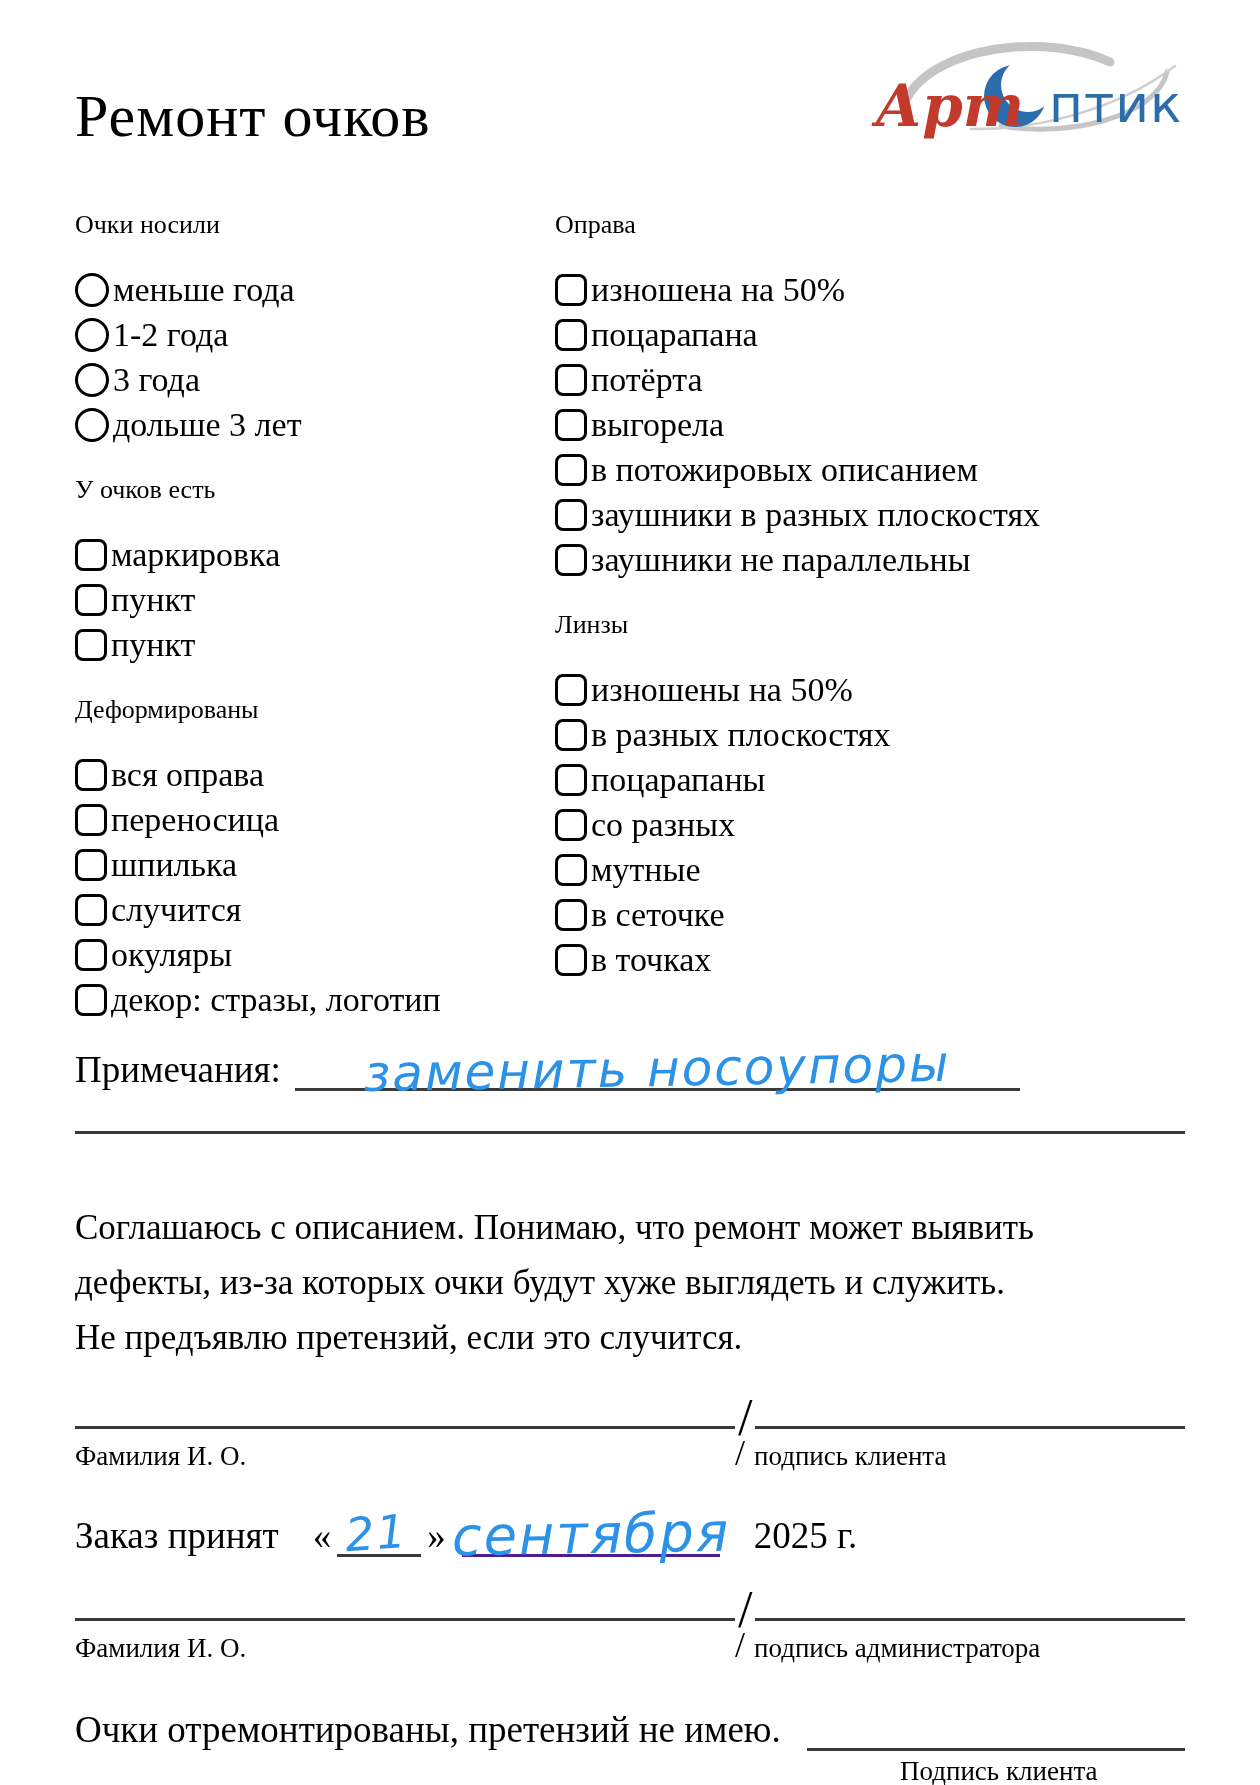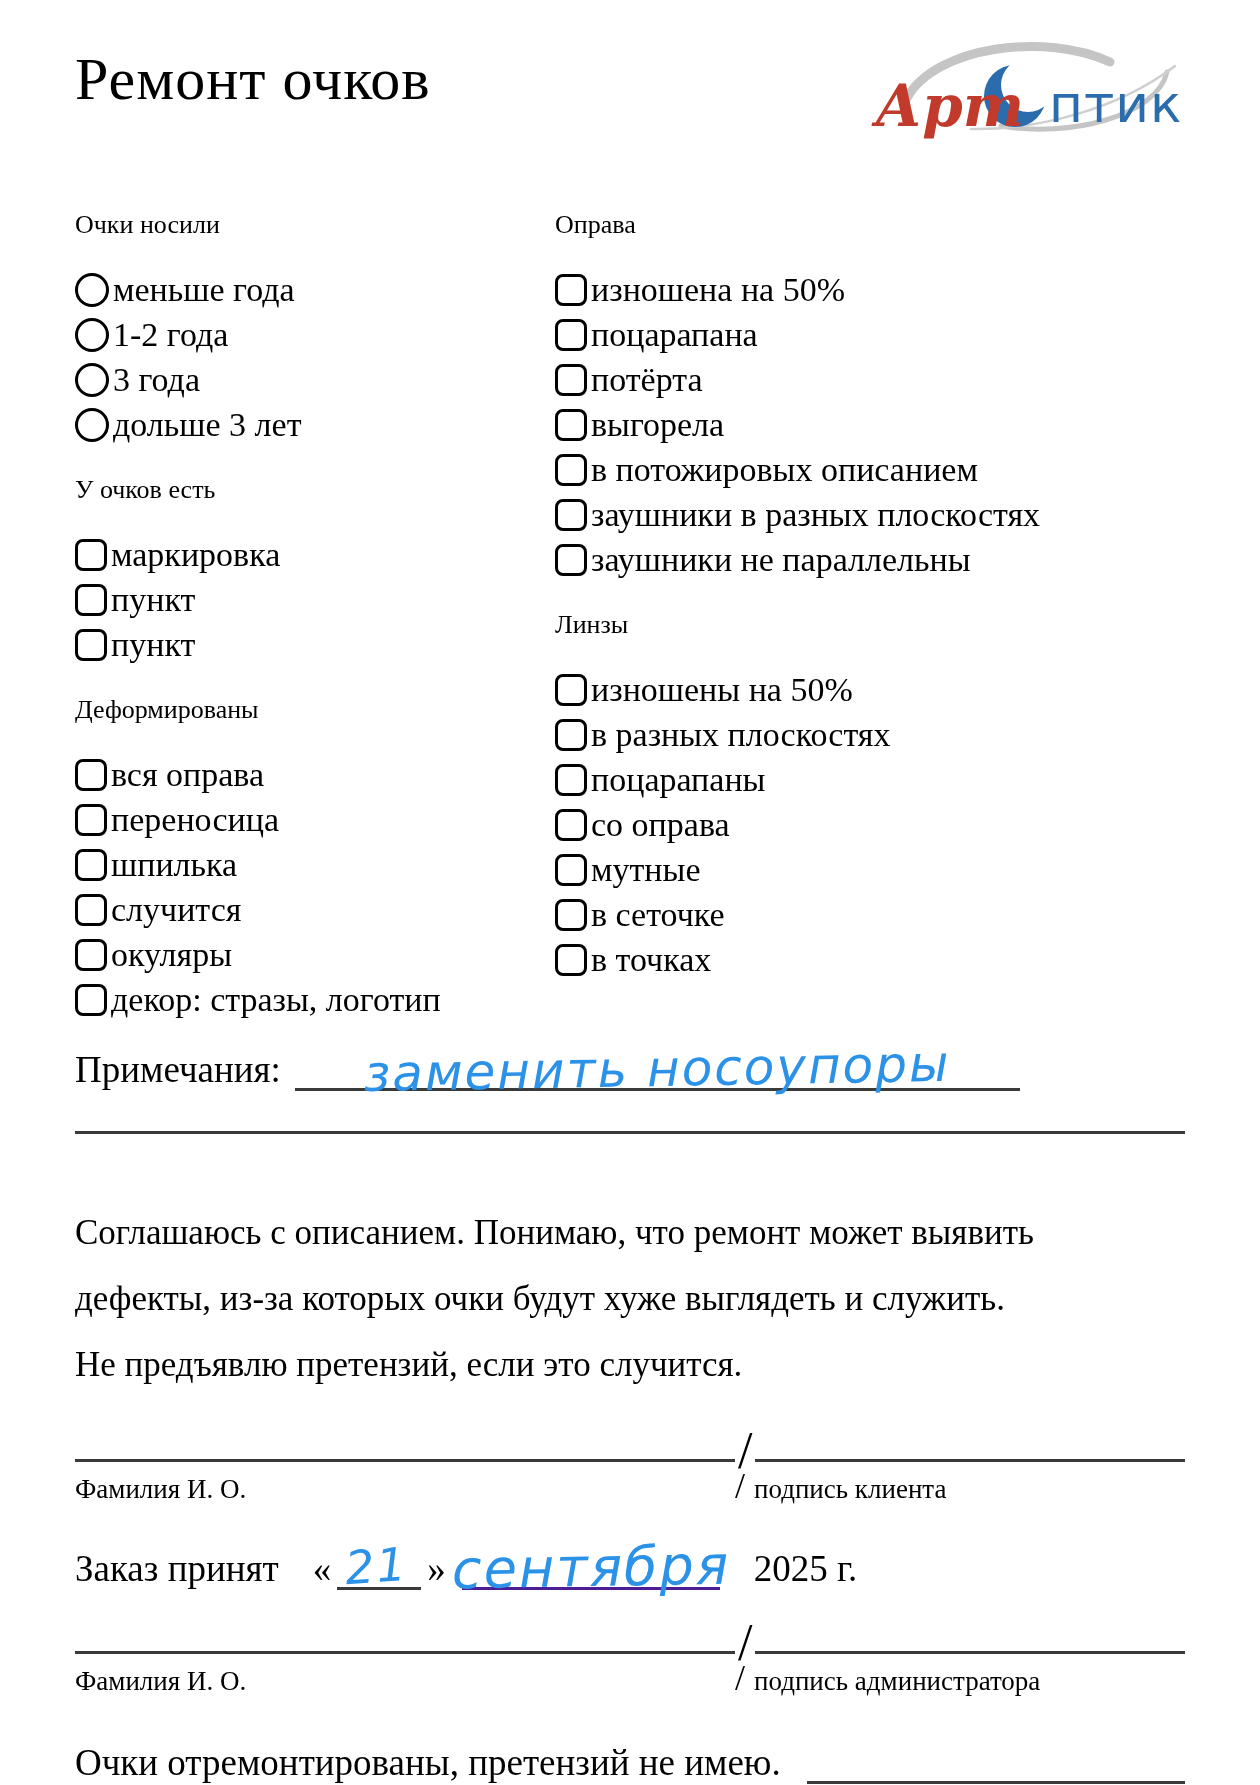--- a/index.html
+++ b/index.html
@@ -2,42 +2,42 @@
 <html><head>
 <meta charset="utf-8">
 <style>
   html,body{margin:0;padding:0;background:#e8e8e8;}
   .page{
     position:relative;width:1260px;height:1785px;margin:0 auto;background:#ffffff;
     box-sizing:border-box;padding:42px 75px 0 75px;color:#000;
     font-family:"Liberation Serif","DejaVu Serif",serif;overflow:hidden;
   }
   
-  .hdr{display:flex;align-items:flex-start;}
+  .hdr{display:flex;align-items:flex-end;}
   .title{font-size:60px;font-weight:400;line-height:1.05;margin:6px 0 0 0;letter-spacing:1px;}
   .logo{margin-left:auto;margin-top:-10px;}
   
   .columns{display:flex;margin-top:62px;}
   .col-left{width:480px;flex:0 0 480px;}
   .col-right{flex:1;}
   .group + .group{margin-top:28px;}
   .group-h{font-size:26px;height:45px;margin-bottom:12px;}
   .row{height:45px;display:flex;align-items:center;gap:4px;font-size:34px;}
   .cb{flex:0 0 26px;width:26px;height:26px;border:3px solid #000;border-radius:8px;background:#fff;}
   .rd{flex:0 0 28px;width:28px;height:28px;border:3px solid #000;border-radius:50%;background:#fff;}
   .hand{font-family:"DejaVu Sans",sans-serif;font-style:italic;color:#2b92e8;letter-spacing:2px;}
   
   .notes{display:flex;align-items:flex-end;margin-top:24px;font-size:37px;padding-right:165px;}
   .notes-label{white-space:nowrap;}
   .notes-line{flex:1;margin-left:14px;height:42px;border-bottom:3px solid #3a3a3a;position:relative;}
   .notes-hand{position:absolute;left:50%;bottom:-10px;transform:translateX(-50%) rotate(-1deg);
     font-size:50px;white-space:nowrap;}
   .notes-line2{height:40px;border-bottom:3px solid #3a3a3a;}
   
-  .agreement{margin:66px 0 0 0;width:960px;font-size:35px;line-height:66px;}
+  .agreement{margin:66px 0 0 0;width:960px;font-size:35px;line-height:55px;}
   
   .sigblock{margin-top:22px;}
   .sigline{display:flex;align-items:flex-end;height:42px;}
   .seg{border-bottom:3px solid #3a3a3a;height:40px;}
   .seg1{flex:0 0 660px;}
   .seg2{flex:1;}
   .bigslash{font-size:52px;line-height:1;transform:translateY(15px);padding:0 3px;font-family:"Liberation Serif",serif;}
   .siglabels{display:flex;align-items:baseline;font-size:27px;margin-top:3px;}
   .sig-nm{flex:0 0 648px;}
   .sig-sl{font-size:36px;padding:0 9px 0 12px;}
@@ -186,21 +186,21 @@
         <div class="row">
           <span class="cb"></span>
           <span>в разных плоскостях</span>
         </div>
         <div class="row">
           <span class="cb"></span>
           <span>поцарапаны</span>
         </div>
         <div class="row">
           <span class="cb"></span>
-          <span>со оправа</span>
+          <span>со разных</span>
         </div>
         <div class="row">
           <span class="cb"></span>
           <span>мутные</span>
         </div>
         <div class="row">
           <span class="cb"></span>
           <span>в сеточке</span>
         </div>
         <div class="row">

